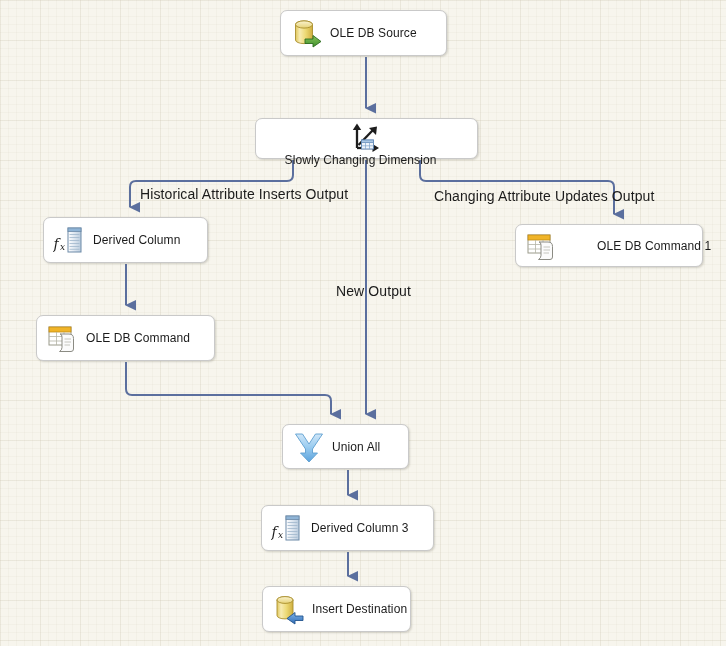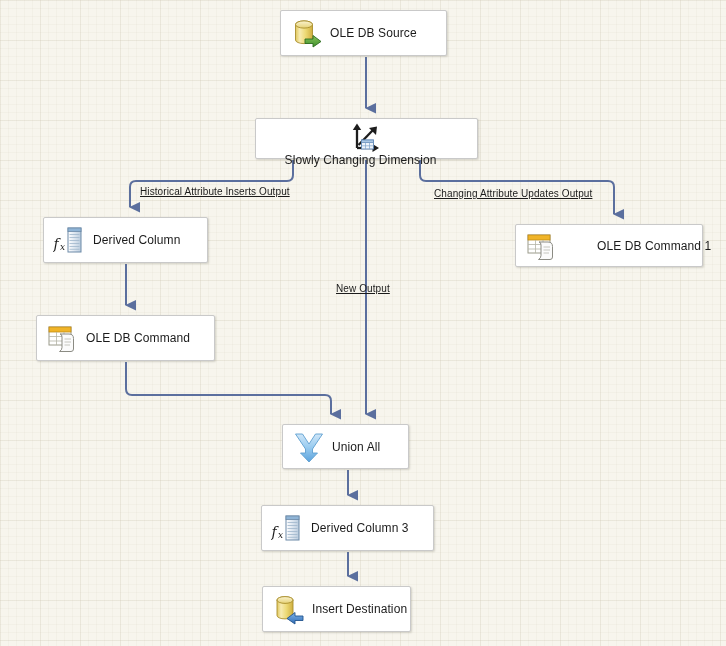--- a/index.html
+++ b/index.html
@@ -35,21 +35,21 @@
     width: 726px;
     height: 646px;
   }
 
   
   .node {
     position: absolute;
     box-sizing: border-box;
     background: #ffffff;
     border: 1px solid #c9c9c9;
-    border-radius: 2px;
+    border-radius: 7px;
     display: flex;
     align-items: center;
     box-shadow: 1px 1px 2px rgba(120,115,100,0.28);
   }
   .node-icon {
     width: 34px;
     height: 34px;
     margin-left: 9px;
     margin-right: 6px;
     flex: 0 0 34px;
@@ -59,25 +59,24 @@
     font-size: 12px;
     color: #1b1b1b;
     white-space: nowrap;
     padding-right: 12px;
     letter-spacing: 0.1px;
   }
 
   
   .edge-label {
     position: absolute;
-    font-size: 10px;
+    font-size: 14px;
     color: #1b1b1b;
     white-space: nowrap;
     letter-spacing: 0.1px;
-    text-decoration: underline;
   }
 </style>
 </head>
 <body>
 
 <div id="canvas">
 
   <svg id="edges" width="726" height="646" viewBox="0 0 726 646">
     <defs>
       <marker id="arrow" viewBox="0 0 12 12" refX="5.5" refY="10" markerWidth="12" markerHeight="12" orient="auto-start-reverse" markerUnits="userSpaceOnUse">

